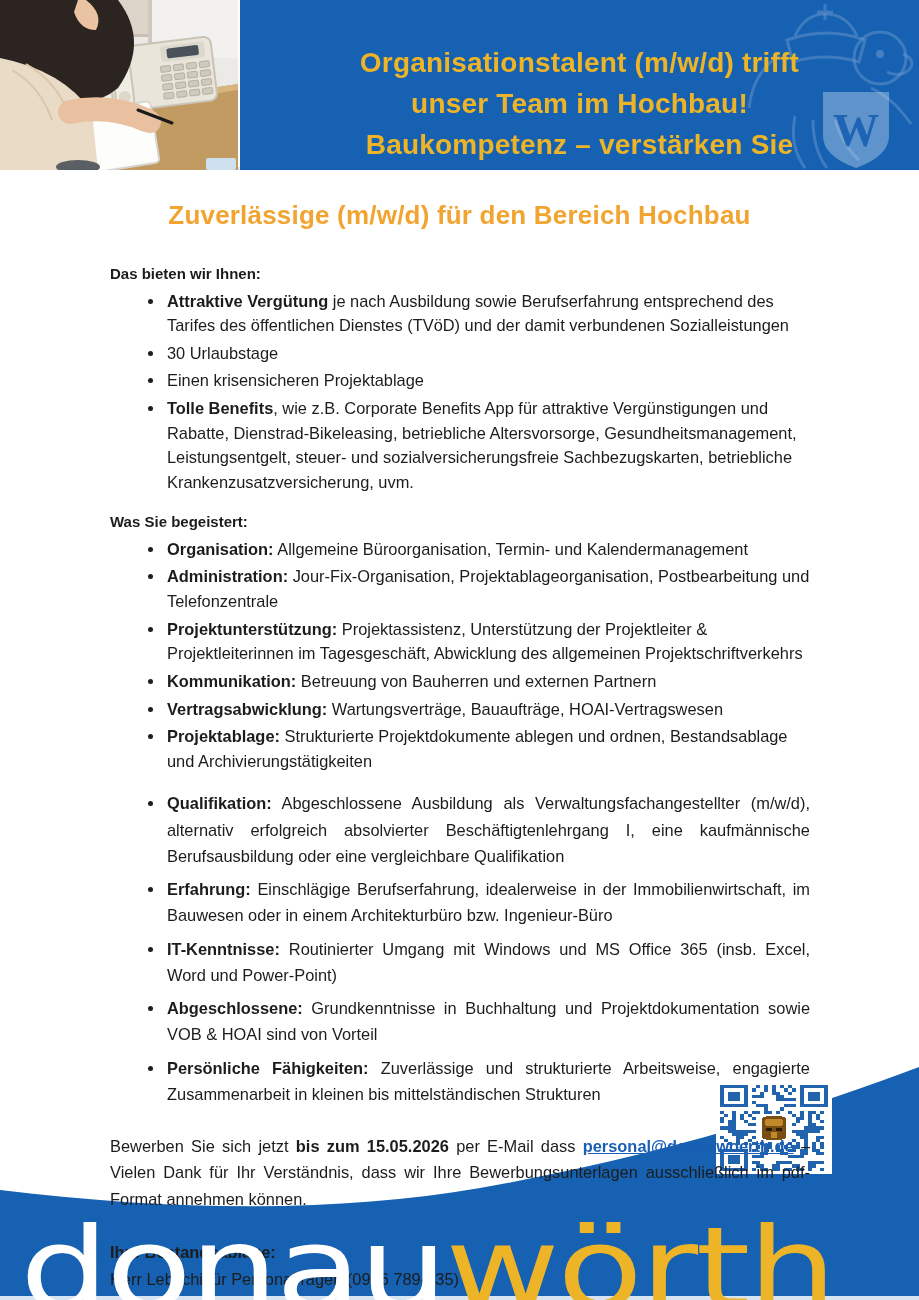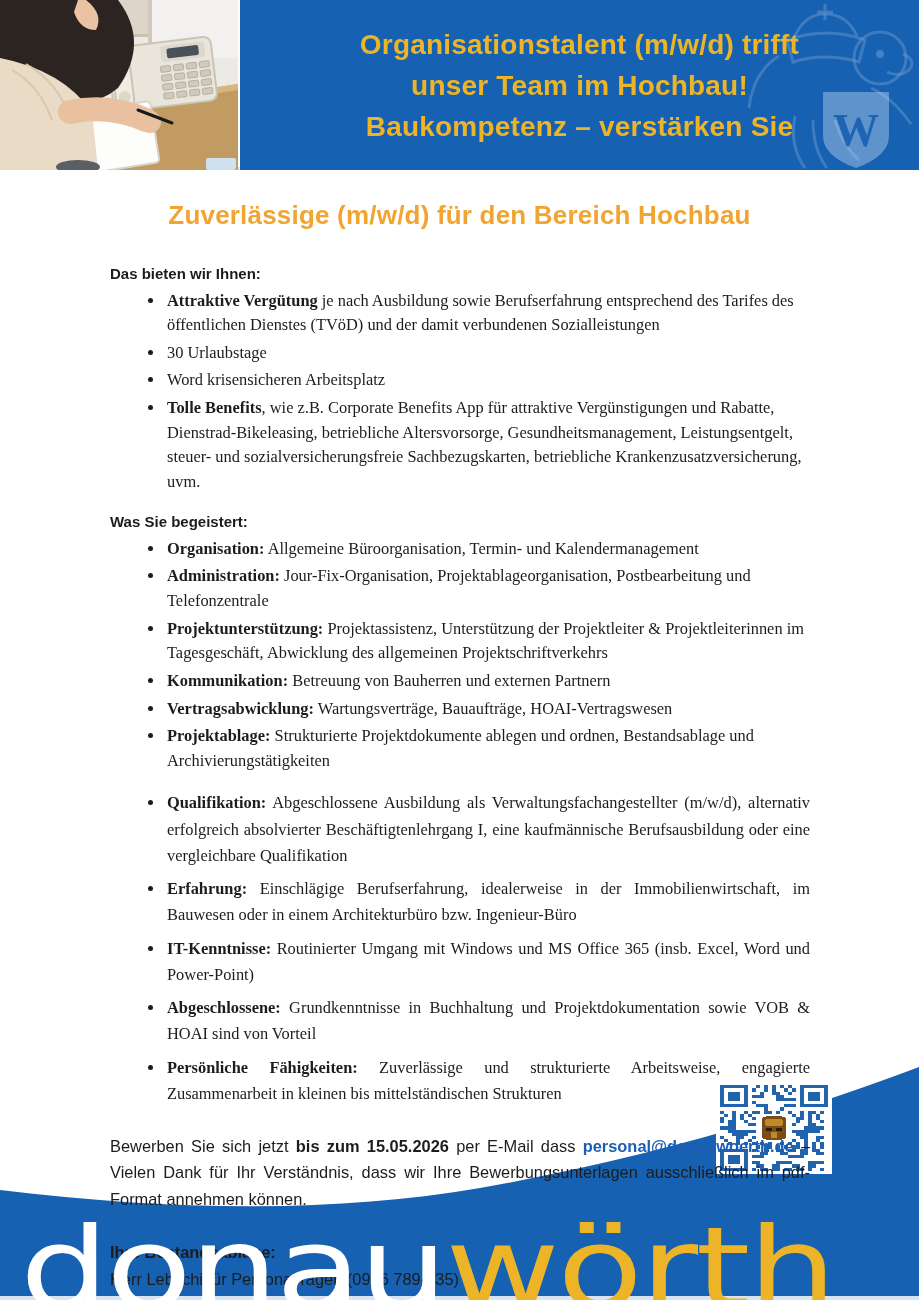--- a/index.html
+++ b/index.html
@@ -12,38 +12,38 @@
   }
   *{box-sizing:border-box;margin:0;padding:0;}
   html,body{background:#ffffff;}
   body{font-family:"Liberation Sans","DejaVu Sans",sans-serif;color:var(--text);}
   .page{position:relative;width:919px;height:1300px;margin:0 auto;background:#ffffff;overflow:hidden;}
 
   
   .header{position:absolute;top:0;left:0;width:919px;height:170px;border-bottom:3px solid #d8e4f0;}
   .photo{position:absolute;top:0;left:0;width:238px;height:170px;overflow:hidden;background:#eceae6;}
   .banner{position:absolute;top:0;left:240px;width:679px;height:170px;background:var(--brand-blue);overflow:hidden;}
-  .banner-text{position:relative;z-index:2;padding-top:24px;text-align:center;color:var(--brand-gold);
+  .banner-text{position:relative;z-index:2;padding-top:42px;text-align:center;color:var(--brand-gold);
     font-weight:bold;font-size:28px;line-height:41px;letter-spacing:.2px;}
   .crest{position:absolute;right:-6px;top:-4px;z-index:1;}
 
   
   .job-title{margin-top:27px;text-align:center;color:var(--title-orange);font-size:26px;font-weight:bold;letter-spacing:.2px;}
 
   
   .content{position:relative;z-index:4;padding:15px 109px 0 110px;font-size:16.4px;line-height:1.5;}
   section{margin-top:17px;}
   section h3{font-size:15px;font-weight:bold;margin-bottom:3px;}
-  ul{list-style:disc;padding-left:55px;font-family:Liberation Serif, serif;}
+  ul{list-style:disc;padding-left:55px;}
   li{padding-left:2px;margin-bottom:3px;}
   ul.justify{line-height:1.6;}
   ul.justify li{text-align:justify;margin-bottom:7px;}
   .application{margin-top:26px;text-align:justify;line-height:1.6;}
   .application b{white-space:nowrap;}
-  .email-link{color:var(--link-blue);font-weight:bold;cursor:pointer;margin-top:44px;}
+  .email-link{color:var(--link-blue);font-weight:bold;text-decoration:underline;cursor:pointer;margin-top:44px;}
   .contacts{margin-top:28px;line-height:1.55;}
   .contacts h3{font-size:16.4px;font-weight:bold;margin-bottom:2px;}
 
   
   .wave{position:absolute;left:0;bottom:0;width:919px;height:240px;z-index:1;}
   .bottom-strip{position:absolute;left:0;bottom:0;width:919px;height:4px;background:#d7e5f3;z-index:2;}
   .qr{position:absolute;left:716px;top:1082px;z-index:3;}
   .footer-logo{position:absolute;left:20px;bottom:-24px;z-index:4;font-family:"DejaVu Sans",sans-serif;
     font-size:112px;line-height:1;white-space:nowrap;transform:scaleX(1.25);transform-origin:left bottom;
     letter-spacing:-2px;}
@@ -142,21 +142,21 @@
 
   <h1 class="job-title">Zuverlässige (m/w/d) für den Bereich Hochbau</h1>
 
   <div class="content">
     <div id="sections">
         <section>
           <h3>Das bieten wir Ihnen:</h3>
           <ul>
             <li><b>Attraktive Vergütung</b> je nach Ausbildung sowie Berufserfahrung entsprechend des Tarifes des öffentlichen Dienstes (TVöD) und der damit verbundenen Sozialleistungen</li>
             <li>30 Urlaubstage</li>
-            <li>Word krisensicheren Arbeitsplatz</li>
+            <li>Einen krisensicheren Projektablage</li>
             <li><b>Tolle Benefits</b>, wie z.B. Corporate Benefits App für attraktive Vergünstigungen und Rabatte, Dienstrad-Bikeleasing, betriebliche Altersvorsorge, Gesundheitsmanagement, Leistungsentgelt, steuer- und sozialversicherungsfreie Sachbezugskarten, betriebliche Krankenzusatzversicherung, uvm.</li>
           </ul>
         </section>
         <section>
           <h3>Was Sie begeistert:</h3>
           <ul>
             <li><b>Organisation:</b> Allgemeine Büroorganisation, Termin- und Kalendermanagement</li>
             <li><b>Administration:</b> Jour-Fix-Organisation, Projektablageorganisation, Postbearbeitung und Telefonzentrale</li>
             <li><b>Projektunterstützung:</b> Projektassistenz, Unterstützung der Projektleiter &amp; Projektleiterinnen im Tagesgeschäft, Abwicklung des allgemeinen Projektschriftverkehrs</li>
             <li><b>Kommunikation:</b> Betreuung von Bauherren und externen Partnern</li>

